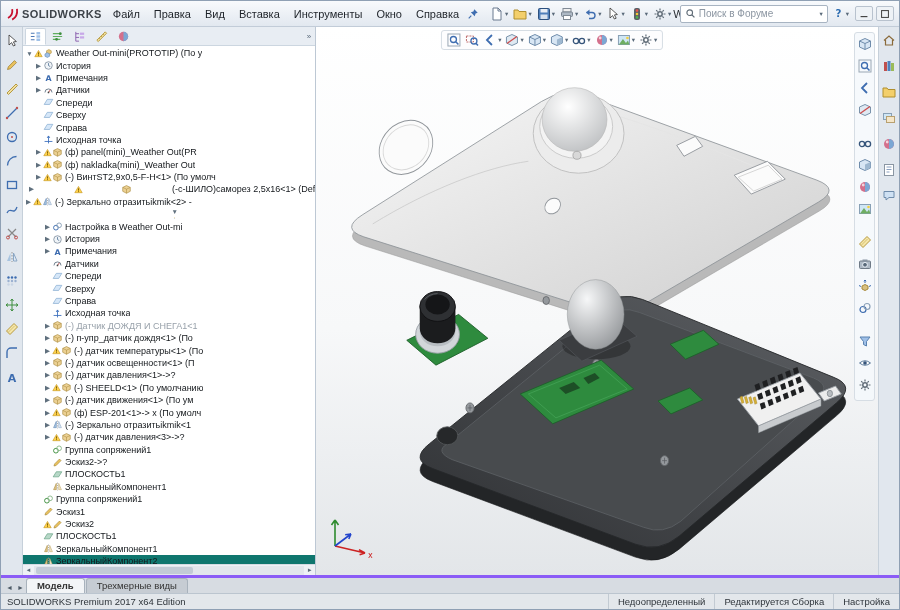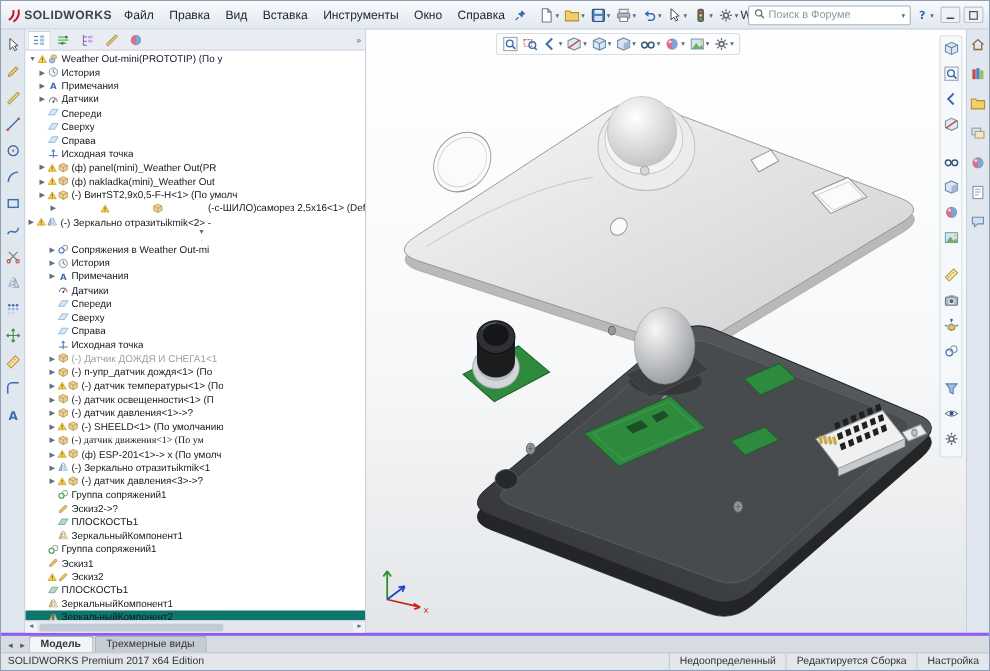--- a/index.html
+++ b/index.html
@@ -430,21 +430,21 @@
               <path d="M7 2.2 12.8 12H1.2z" fill="#ffd24a" stroke="#b8860b" stroke-width="0.8"></path>
               <rect x="6.35" y="5.2" width="1.3" height="3.6" fill="#6b4e00"></rect>
               <rect x="6.35" y="9.7" width="1.3" height="1.3" fill="#6b4e00"></rect>
             </svg>
             <svg width="11" height="11" viewBox="0 0 14 14">
               <path d="M7 2 11.8 4.3v5L7 11.8 2.2 9.3v-5z" fill="#ecd194" stroke="#a8893a" stroke-width="0.8"></path>
               <path d="M2.2 4.3 7 6.6l4.8-2.3M7 6.6v5.2" fill="none" stroke="#a8893a" stroke-width="0.7"></path>
             </svg>
             <span class="lbl">(-) ВинтST2,9x0,5-F-H&lt;1&gt;  (По умолч</span>
           </div>
-          <div class="tree-row" style="padding-left: 21px; gap: 38px;">
+          <div class="tree-row" style="padding-left: 4px; gap: 38px;">
             <span class="exp">▶</span>
             <svg width="9" height="9" viewBox="0 0 14 14">
               <path d="M7 2.2 12.8 12H1.2z" fill="#ffd24a" stroke="#b8860b" stroke-width="0.8"></path>
               <rect x="6.35" y="5.2" width="1.3" height="3.6" fill="#6b4e00"></rect>
               <rect x="6.35" y="9.7" width="1.3" height="1.3" fill="#6b4e00"></rect>
             </svg>
             <svg width="11" height="11" viewBox="0 0 14 14">
               <path d="M7 2 11.8 4.3v5L7 11.8 2.2 9.3v-5z" fill="#ecd194" stroke="#a8893a" stroke-width="0.8"></path>
               <path d="M2.2 4.3 7 6.6l4.8-2.3M7 6.6v5.2" fill="none" stroke="#a8893a" stroke-width="0.7"></path>
             </svg>
@@ -476,21 +476,21 @@
               <path d="M2.5 7.5 5.5 6l3 1.5v3L5.5 12l-3-1.5z" fill="#9fc0e8" stroke="#5a82b0" stroke-width="0.7"></path>
             </svg>
             <span class="lbl">(-) DAT4IKI*Weather Out-mini(</span>
           </div>
           <div class="tree-row" style="padding-left: 20px;">
             <span class="exp">▶</span>
             <svg width="11" height="11" viewBox="0 0 14 14">
               <circle cx="5" cy="8.5" r="3" fill="none" stroke="#3e6db0" stroke-width="1.2"></circle>
               <circle cx="9" cy="5.5" r="3" fill="none" stroke="#8aa0b8" stroke-width="1.2"></circle>
             </svg>
-            <span class="lbl">Сопряжения в Weather Out-mi</span>
+            <span class="lbl">Настройка в Weather Out-mi</span>
           </div>
           <div class="tree-row" style="padding-left: 20px;">
             <span class="exp">▶</span>
             <svg width="11" height="11" viewBox="0 0 14 14">
               <circle cx="7" cy="7" r="4.8" fill="#f0f4f8" stroke="#7a8a9a"></circle>
               <path d="M7 4v3l2.2 1.4" fill="none" stroke="#5a7a9a" stroke-width="1.1"></path>
             </svg>
             <span class="lbl">История</span>
           </div>
           <div class="tree-row" style="padding-left: 20px;">
@@ -589,21 +589,21 @@
               <path d="M7 2.2 12.8 12H1.2z" fill="#ffd24a" stroke="#b8860b" stroke-width="0.8"></path>
               <rect x="6.35" y="5.2" width="1.3" height="3.6" fill="#6b4e00"></rect>
               <rect x="6.35" y="9.7" width="1.3" height="1.3" fill="#6b4e00"></rect>
             </svg>
             <svg width="11" height="11" viewBox="0 0 14 14">
               <path d="M7 2 11.8 4.3v5L7 11.8 2.2 9.3v-5z" fill="#ecd194" stroke="#a8893a" stroke-width="0.8"></path>
               <path d="M2.2 4.3 7 6.6l4.8-2.3M7 6.6v5.2" fill="none" stroke="#a8893a" stroke-width="0.7"></path>
             </svg>
             <span class="lbl">(-) SHEELD&lt;1&gt;  (По умолчанию</span>
           </div>
-          <div class="tree-row" style="padding-left: 20px; font-family: Liberation Serif, serif;">
+          <div class="tree-row" style="padding-left: 20px;">
             <span class="exp">▶</span>
             <svg width="11" height="11" viewBox="0 0 14 14">
               <path d="M7 2 11.8 4.3v5L7 11.8 2.2 9.3v-5z" fill="#ecd194" stroke="#a8893a" stroke-width="0.8"></path>
               <path d="M2.2 4.3 7 6.6l4.8-2.3M7 6.6v5.2" fill="none" stroke="#a8893a" stroke-width="0.7"></path>
             </svg>
             <span class="lbl">(-) датчик движения&lt;1&gt;  (По ум</span>
           </div>
           <div class="tree-row" style="padding-left: 20px;">
             <span class="exp">▶</span>
             <svg width="9" height="9" viewBox="0 0 14 14">

